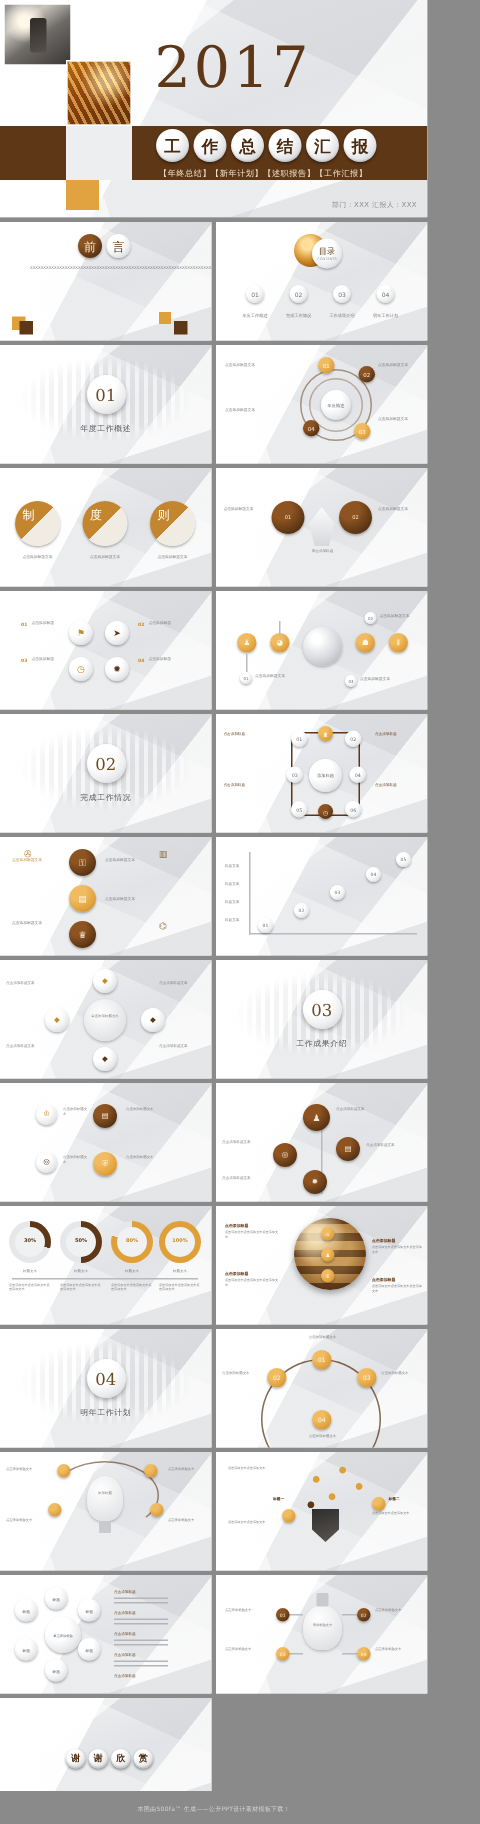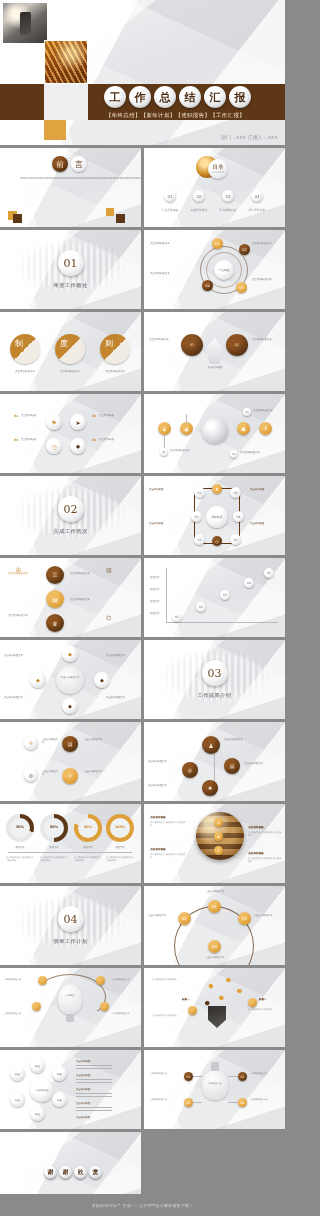--- a/index.html
+++ b/index.html
@@ -156,20 +156,21 @@
 
 <div id="hero">
   <div class="poly"></div>
 
   <div class="hero-photo-tl"></div>
   <div class="hero-bar-brown"></div>
   <div class="hero-gap-white"></div>
   <div class="hero-photo-amber"></div>
   <div class="hero-sq-orange"></div>
 
+  <div class="hero-year">2017</div>
 
   <div class="hero-title-row">
     <div class="ball">工</div>
     <div class="ball">作</div>
     <div class="ball">总</div>
     <div class="ball">结</div>
     <div class="ball">汇</div>
     <div class="ball">报</div>
   </div>
 

